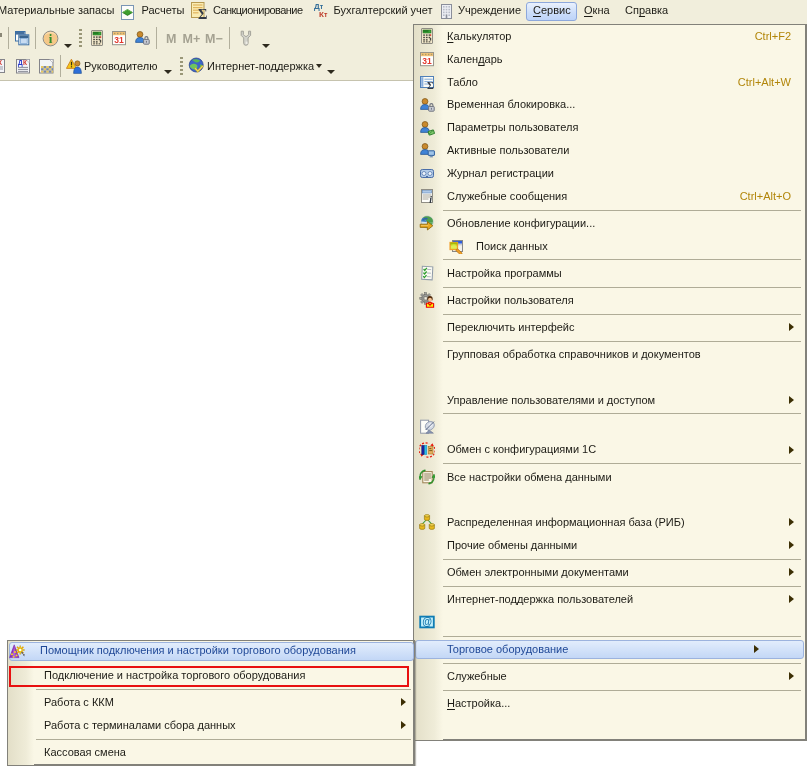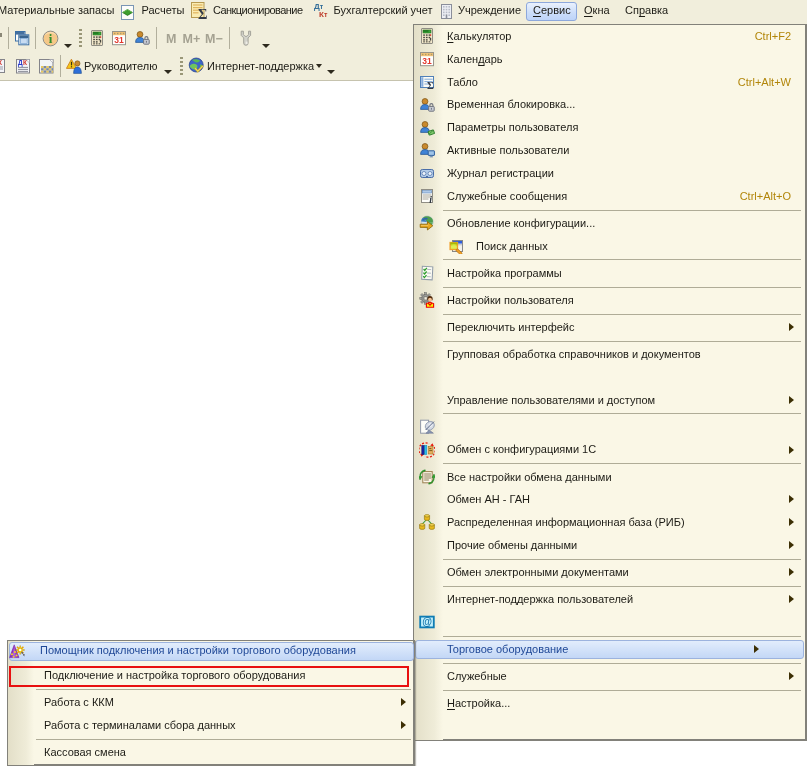--- a/index.html
+++ b/index.html
@@ -416,24 +416,20 @@
           <line x1="5.2" y1="5" x2="12" y2="5"></line>
           <line x1="5.2" y1="7" x2="12" y2="7"></line>
           <line x1="5.2" y1="9" x2="12" y2="9"></line>
           <line x1="5.2" y1="11" x2="9.8" y2="11"></line>
         </g>
 <path d="M6.2 2 A 5.4 5.4 0 0 0 1.4 7.6 l1.6 -0.1 -2 3.4 -1.4 -3.4 1.2 0.1 A 6.2 6.2 0 0 1 6.2 0.8 z" fill="#2FA82F" stroke="#187818" stroke-width="0.5"></path>
 <path d="M9.8 14 A 5.4 5.4 0 0 0 14.6 8.4 l-1.6 0.1 2 -3.4 1.4 3.4 -1.2 -0.1 A 6.2 6.2 0 0 1 9.8 15.2 z" fill="#2FA82F" stroke="#187818" stroke-width="0.5"></path>
 </svg>
       <span class="mt">Все настройки обмена данными</span>
     </div>
-    <div class="mi" style="left:414px;top:488.3px;width:392px;">
-      <span class="mt">Обмен АН - ГАН</span>
-      <span class="ar"></span>
-    </div>
     <div class="mi" style="left:414px;top:511.1px;width:392px;">
       <svg style="position:absolute;left:5px;top:3.4px" width="16" height="16" viewBox="0 0 16 16">
         <g stroke="#3E9E3E" stroke-width="1.1">
           <line x1="8" y1="5" x2="3" y2="10.4"></line>
           <line x1="8" y1="5" x2="13" y2="10.4"></line>
         </g>
 <g transform="translate(5.4,0.6)">
           <path d="M0 1.2 v3.4 a2.6 1.2 0 0 0 5.2 0 v-3.4 z" fill="#E8B91E" stroke="#8A6E0A" stroke-width="0.6"></path>
           <ellipse cx="2.6" cy="1.2" rx="2.6" ry="1.2" fill="#F6D858" stroke="#8A6E0A" stroke-width="0.6"></ellipse>
         </g>

